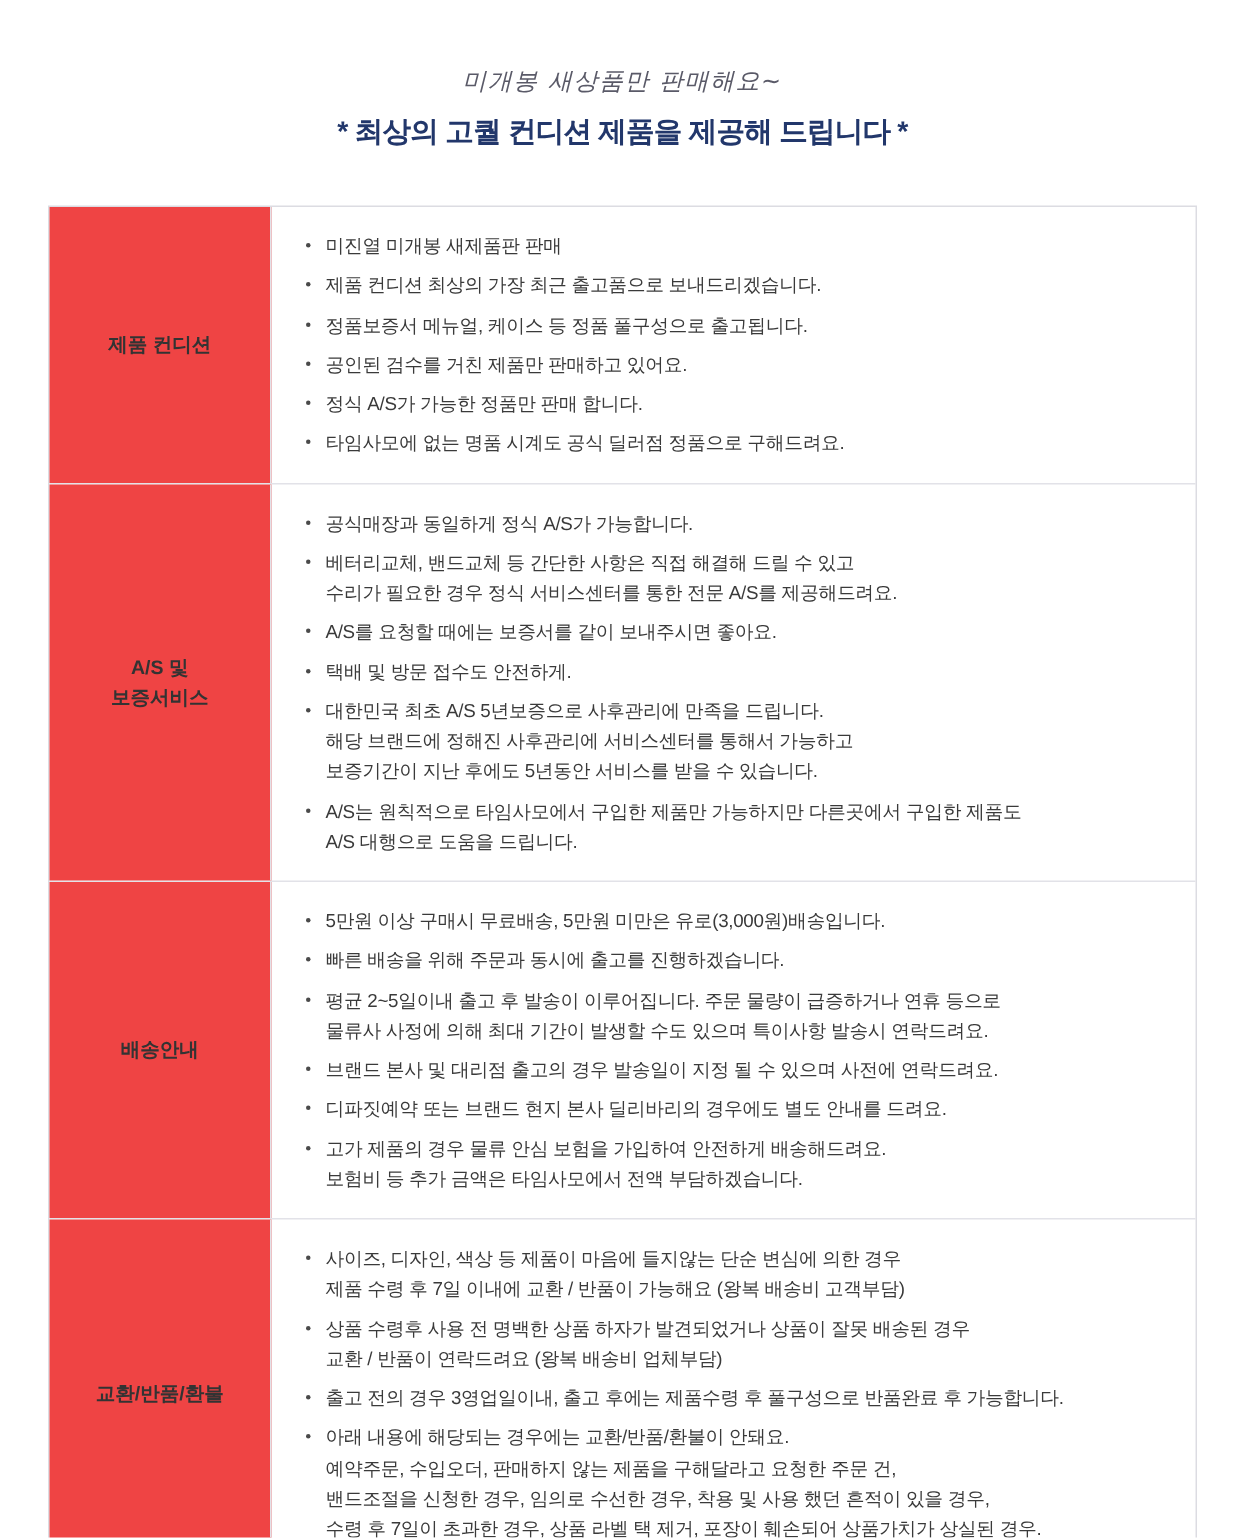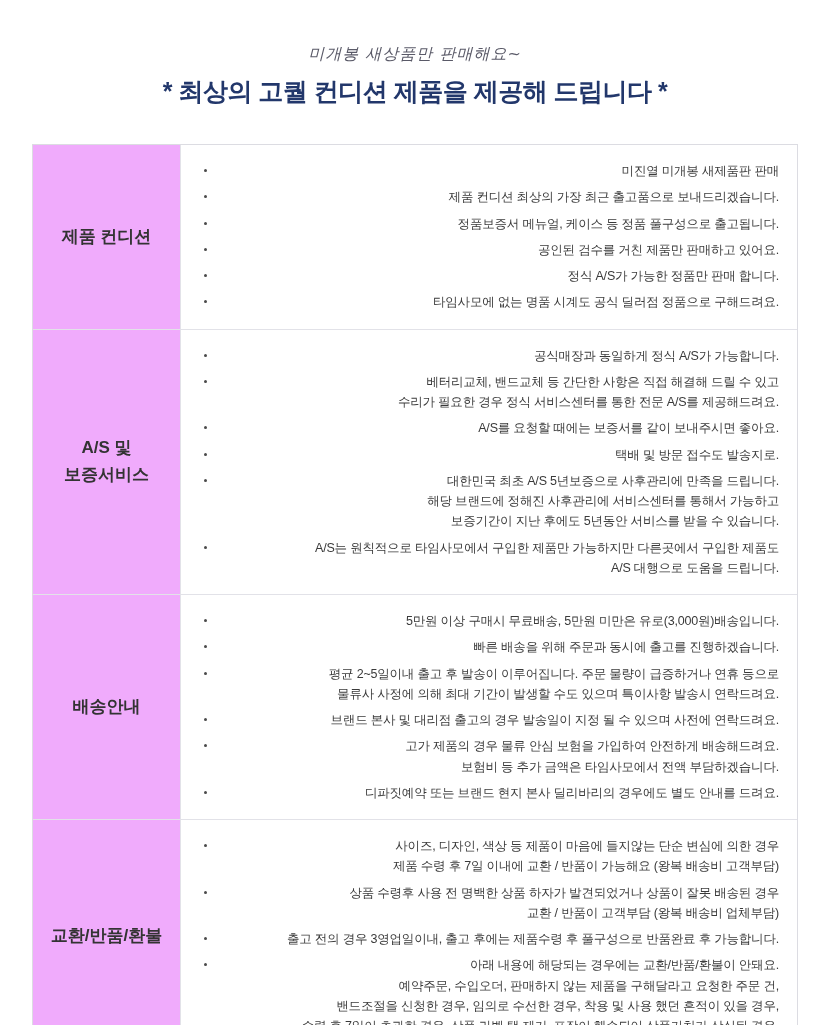--- a/index.html
+++ b/index.html
@@ -31,21 +31,21 @@
     font-family: "DejaVu Sans", sans-serif;
     font-size: 16px;
     color: #5a5a68;
     letter-spacing: 1px;
     font-style: italic;
     font-weight: 400;
     margin-bottom: 10px;
   }
   .header-title {
     font-family: "Liberation Sans", sans-serif;
-    font-size: 25px;
+    font-size: 19px;
     font-weight: bold;
     color: #22376b;
     letter-spacing: -0.5px;
   }
   .table {
     margin-top: 36px;
     border-top: 1px solid #dcdce2;
     border-bottom: 1px solid #dcdce2;
     border-left: 1px solid #dcdce2;
     border-right: 1px solid #dcdce2;
@@ -56,27 +56,27 @@
   .row {
     display: flex;
     border-bottom: 1px solid #e2e2e8;
   }
   .row:last-child {
     border-bottom: none;
   }
   .cell-label {
     width: 148px;
     min-width: 148px;
-    background: #f0abfc;
+    background: #ef4444;
     border-right: 1px solid #e2e2e8;
     display: flex;
     align-items: center;
     justify-content: center;
     text-align: center;
-    font-size: 17px;
+    font-size: 13px;
     font-weight: bold;
     color: #333333;
     line-height: 1.55;
     padding: 10px 6px;
     box-sizing: border-box;
   }
   .cell-body {
     flex: 1;
     padding: 16px 18px 16px 22px;
     box-sizing: border-box;
@@ -103,21 +103,20 @@
     position: absolute;
     left: 1px;
     top: 8px;
     width: 3px;
     height: 3px;
     border-radius: 50%;
     background: #4a4a4a;
   }
   ul.items > li .sub {
     display: block;
-    text-align: right;
   }
   .footer-space {
     flex: 1;
   }
 </style>
 </head>
 <body>
 
 <div class="page">
 
@@ -167,21 +166,21 @@
             <span class="sub">공식매장과 동일하게 정식 A/S가 가능합니다.</span>
           </li>
           <li>
             <span class="sub">베터리교체, 밴드교체 등 간단한 사항은 직접 해결해 드릴 수 있고</span>
             <span class="sub">수리가 필요한 경우 정식 서비스센터를 통한 전문 A/S를 제공해드려요.</span>
           </li>
           <li>
             <span class="sub">A/S를 요청할 때에는 보증서를 같이 보내주시면 좋아요.</span>
           </li>
           <li>
-            <span class="sub">택배 및 방문 접수도 발송지로.</span>
+            <span class="sub">택배 및 방문 접수도 안전하게.</span>
           </li>
           <li>
             <span class="sub">대한민국 최초 A/S 5년보증으로 사후관리에 만족을 드립니다.</span>
             <span class="sub">해당 브랜드에 정해진 사후관리에 서비스센터를 통해서 가능하고</span>
             <span class="sub">보증기간이 지난 후에도 5년동안 서비스를 받을 수 있습니다.</span>
           </li>
           <li>
             <span class="sub">A/S는 원칙적으로 타임사모에서 구입한 제품만 가능하지만 다른곳에서 구입한 제품도</span>
             <span class="sub">A/S 대행으로 도움을 드립니다.</span>
           </li>
@@ -200,41 +199,41 @@
             <span class="sub">빠른 배송을 위해 주문과 동시에 출고를 진행하겠습니다.</span>
           </li>
           <li>
             <span class="sub">평균 2~5일이내 출고 후 발송이 이루어집니다. 주문 물량이 급증하거나 연휴 등으로</span>
             <span class="sub">물류사 사정에 의해 최대 기간이 발생할 수도 있으며 특이사항 발송시 연락드려요.</span>
           </li>
           <li>
             <span class="sub">브랜드 본사 및 대리점 출고의 경우 발송일이 지정 될 수 있으며 사전에 연락드려요.</span>
           </li>
           <li>
+            <span class="sub">디파짓예약 또는 브랜드 현지 본사 딜리바리의 경우에도 별도 안내를 드려요.</span>
+          </li>
+          <li>
             <span class="sub">고가 제품의 경우 물류 안심 보험을 가입하여 안전하게 배송해드려요.</span>
             <span class="sub">보험비 등 추가 금액은 타임사모에서 전액 부담하겠습니다.</span>
           </li>
-          <li>
-            <span class="sub">디파짓예약 또는 브랜드 현지 본사 딜리바리의 경우에도 별도 안내를 드려요.</span>
-          </li>
         </ul>
       </div>
     </div>
 
     <div class="row">
       <div class="cell-label">교환/반품/환불</div>
       <div class="cell-body">
         <ul class="items">
           <li>
             <span class="sub">사이즈, 디자인, 색상 등 제품이 마음에 들지않는 단순 변심에 의한 경우</span>
             <span class="sub">제품 수령 후 7일 이내에 교환 / 반품이 가능해요 (왕복 배송비 고객부담)</span>
           </li>
           <li>
             <span class="sub">상품 수령후 사용 전 명백한 상품 하자가 발견되었거나 상품이 잘못 배송된 경우</span>
-            <span class="sub">교환 / 반품이 고객부담 (왕복 배송비 업체부담)</span>
+            <span class="sub">교환 / 반품이 연락드려요 (왕복 배송비 업체부담)</span>
           </li>
           <li>
             <span class="sub">출고 전의 경우 3영업일이내, 출고 후에는 제품수령 후 풀구성으로 반품완료 후 가능합니다.</span>
           </li>
           <li>
             <span class="sub">아래 내용에 해당되는 경우에는 교환/반품/환불이 안돼요.</span>
             <span class="sub">예약주문, 수입오더, 판매하지 않는 제품을 구해달라고 요청한 주문 건,</span>
             <span class="sub">밴드조절을 신청한 경우, 임의로 수선한 경우, 착용 및 사용 했던 흔적이 있을 경우,</span>
             <span class="sub">수령 후 7일이 초과한 경우, 상품 라벨 택 제거, 포장이 훼손되어 상품가치가 상실된 경우.</span>
           </li>

